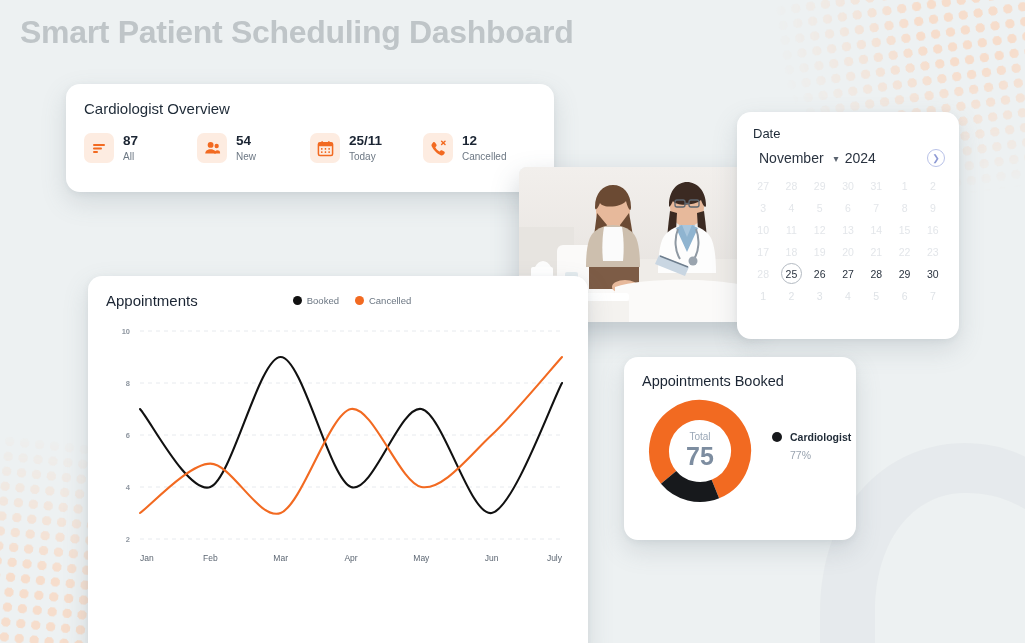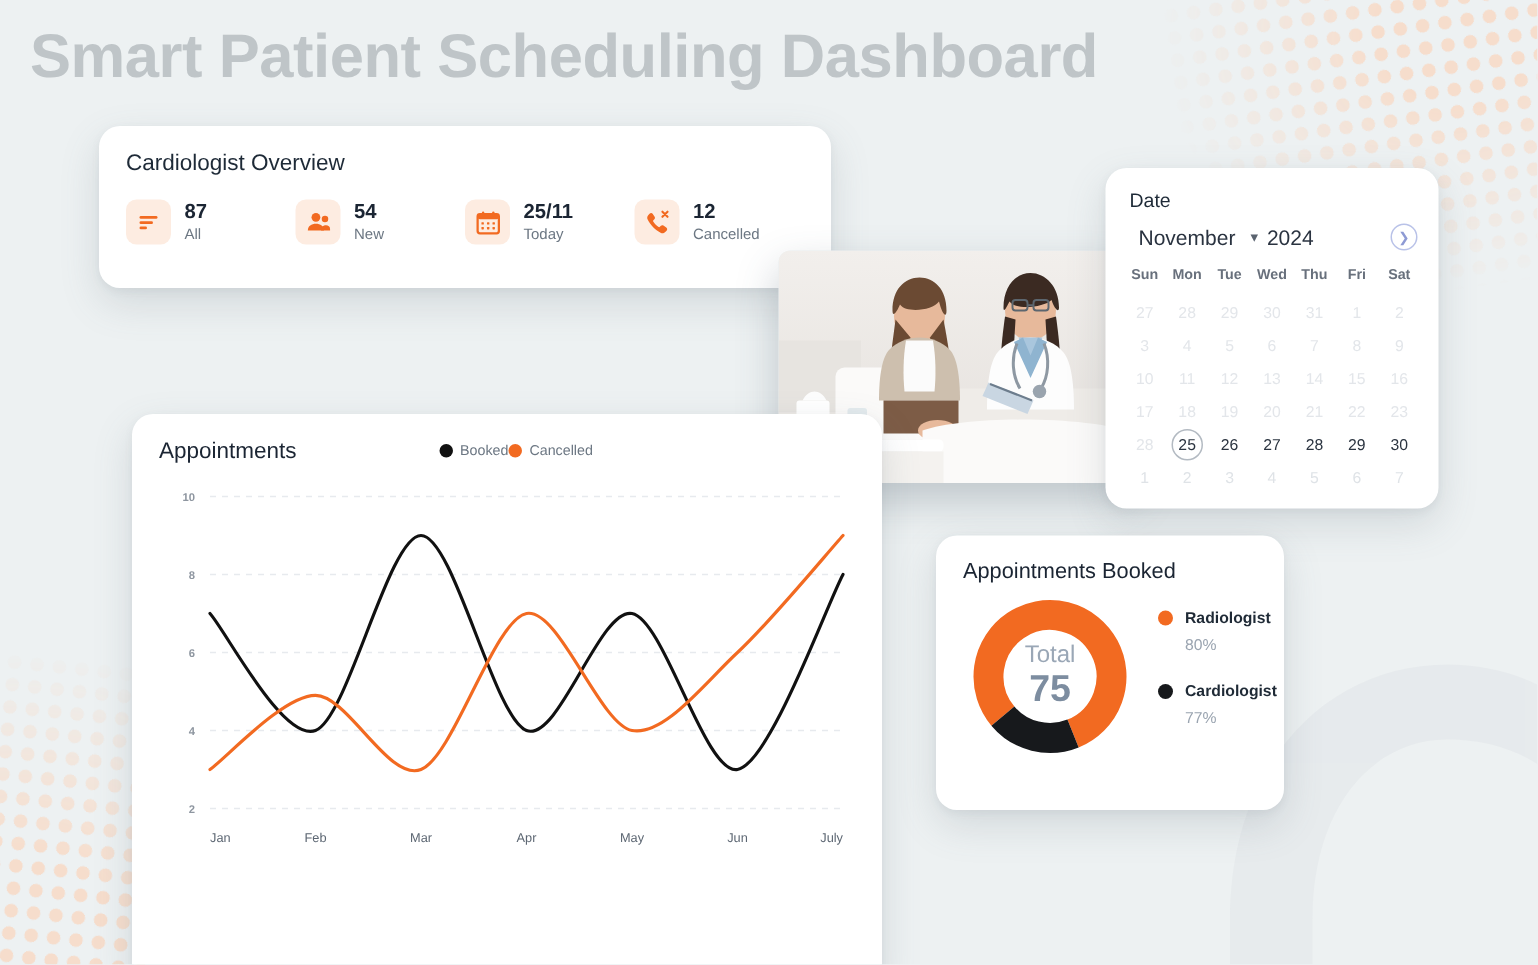--- a/index.html
+++ b/index.html
@@ -38,21 +38,21 @@
   #watermark {
     position: absolute; right: -60px; bottom: -95px;
     width: 360px; height: 380px;
     opacity: .55;
     pointer-events: none;
   }
 
   
   #page-title {
     position: absolute; left: 20px; top: 14px;
-    font-size: 41px; font-weight: bold; letter-spacing: -.3px;
+    font-size: 32px; font-weight: bold; letter-spacing: -.3px;
     color: #bfc5c8;
     white-space: nowrap;
   }
 
   
   .card {
     position: absolute;
     background: #fff;
     border-radius: 14px;
     box-shadow: 0 10px 26px rgba(90,103,116,.18), 0 2px 6px rgba(90,103,116,.08);
@@ -107,38 +107,38 @@
   .cal-day.dim { color: #dfe3e7; }
   .cal-day.selected span {
     display: inline-block; width: 21px; height: 21px; line-height: 20px; border-radius: 50%;
     border: 1px solid #b3bac2;
   }
 
   
   #chart-card { left: 88px; top: 276px; width: 500px; height: 382px; padding: 16px 18px; }
   #chart-head { display: flex; align-items: center; }
   #chart-title { font-size: 15px; color: #1b2533; }
-  #chart-legend { display: flex; align-items: flex-start; margin-left: 95px; }
+  #chart-legend { display: flex; align-items: flex-start; margin-left: 95px; gap: 16px; }
   .lg { display: flex; align-items: center; font-size: 9.5px; color: #6b7682; }
   .lg-dot { width: 9px; height: 9px; border-radius: 50%; margin-right: 5px; }
   #chart-area { position: relative; margin-top: 14px; height: 246px; }
   #chart-area svg { display: block; }
   .ytick { font-size: 7.5px; fill: #8e96a0; font-weight: bold; }
   .xtick { font-size: 8.5px; fill: #5c6672; }
 
   
   #donut-card { left: 624px; top: 357px; width: 232px; height: 183px; padding: 16px 18px; }
   #donut-title { font-size: 14.5px; color: #1b2533; }
   #donut-body { display: flex; align-items: center; margin-top: 8px; }
   #donut-wrap { position: relative; width: 108px; height: 108px; flex: none; margin-left: 4px; }
   #donut-center {
     position: absolute; inset: 0;
     display: flex; flex-direction: column; align-items: center; justify-content: center;
   }
-  #donut-total-lbl { font-size: 16px; color: #9aa7b6; line-height: 1; }
+  #donut-total-lbl { font-size: 10px; color: #9aa7b6; line-height: 1; }
   #donut-total-val { font-size: 25px; font-weight: bold; color: #7d8da0; line-height: 1.15; }
   #donut-legend { margin-left: 18px; }
   .dl { display: flex; align-items: flex-start; margin-bottom: 13px; }
   .dl-dot { width: 10px; height: 10px; border-radius: 50%; margin-right: 8px; margin-top: 5px; flex: none; }
   .dl-name { font-size: 10.5px; font-weight: bold; color: #1f2a36; line-height: 1.25; }
   .dl-pct { font-size: 10.5px; color: #9aa4b0; line-height: 1.4; }
 </style>
 </head>
 <body>
 
@@ -274,29 +274,20 @@
     </svg>
   </div>
 
   <div class="card" id="calendar-card">
     <div id="cal-label">Date</div>
     <div id="cal-controls">
       <span id="cal-month">November</span>
       <span id="cal-chevron">▾</span>
       <span id="cal-year">2024</span>
       <span id="cal-next">❯</span>
-    </div>
-    <div class="cal-grid">
-      <div class="cal-dow">Sun</div>
-      <div class="cal-dow">Mon</div>
-      <div class="cal-dow">Tue</div>
-      <div class="cal-dow">Wed</div>
-      <div class="cal-dow">Thu</div>
-      <div class="cal-dow">Fri</div>
-      <div class="cal-dow">Sat</div>
     </div>
     <div class="cal-grid" id="cal-days">
         <div class="cal-day faded"><span>27</span></div>
         <div class="cal-day faded"><span>28</span></div>
         <div class="cal-day faded"><span>29</span></div>
         <div class="cal-day faded"><span>30</span></div>
         <div class="cal-day faded"><span>31</span></div>
         <div class="cal-day faded"><span>1</span></div>
         <div class="cal-day faded"><span>2</span></div>
         <div class="cal-day faded"><span>3</span></div>
@@ -384,27 +375,20 @@
             <path d="M22.592177832121905,80.35429199714812 A41,41 0 1 1 69.35887033005241,92.01453803723828" fill="none" stroke="#f26a21" stroke-width="20"></path>
             <path d="M69.35887033005241,92.01453803723828 A41,41 0 0 1 22.592177832121934,80.35429199714815" fill="none" stroke="#17191c" stroke-width="20"></path>
           </svg>
         <div id="donut-center">
           <div id="donut-total-lbl">Total</div>
           <div id="donut-total-val">75</div>
         </div>
       </div>
       <div id="donut-legend">
         <div class="dl">
-          <span class="dl-dot" id="dl-dot-0" style="background: rgb(242, 106, 33);"></span>
-          <span>
-            <span class="dl-name">Radiologist</span><br>
-            <span class="dl-pct">80%</span>
-          </span>
-        </div>
-        <div class="dl">
           <span class="dl-dot" id="dl-dot-1" style="background: rgb(23, 25, 28);"></span>
           <span>
             <span class="dl-name">Cardiologist</span><br>
             <span class="dl-pct">77%</span>
           </span>
         </div>
       </div>
     </div>
   </div>
 

